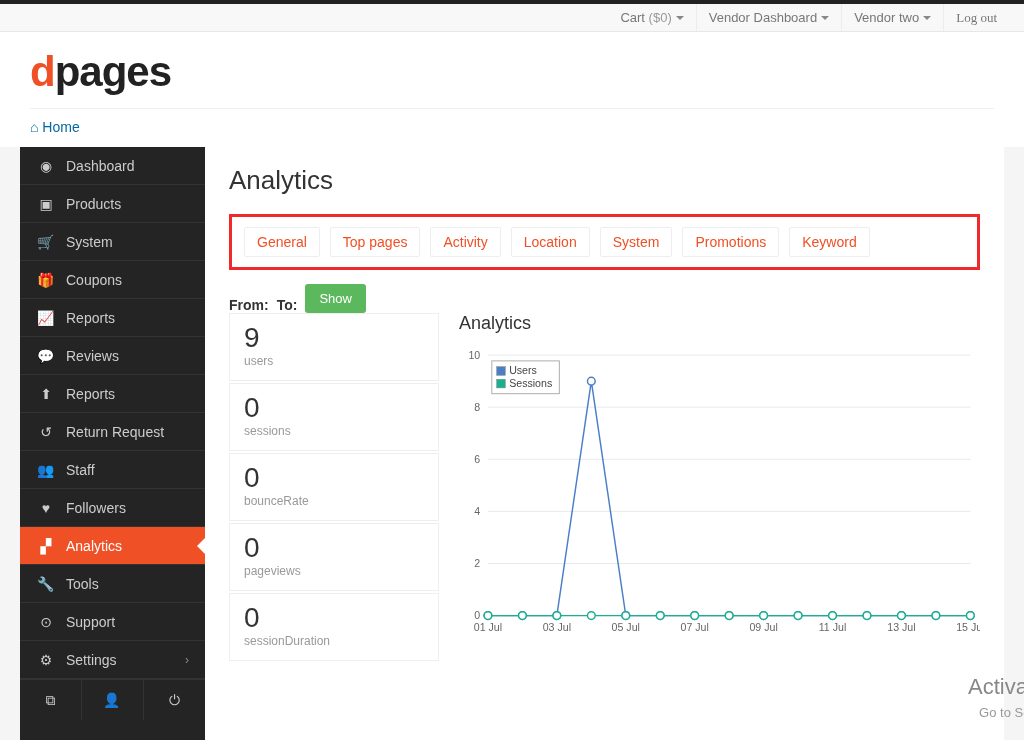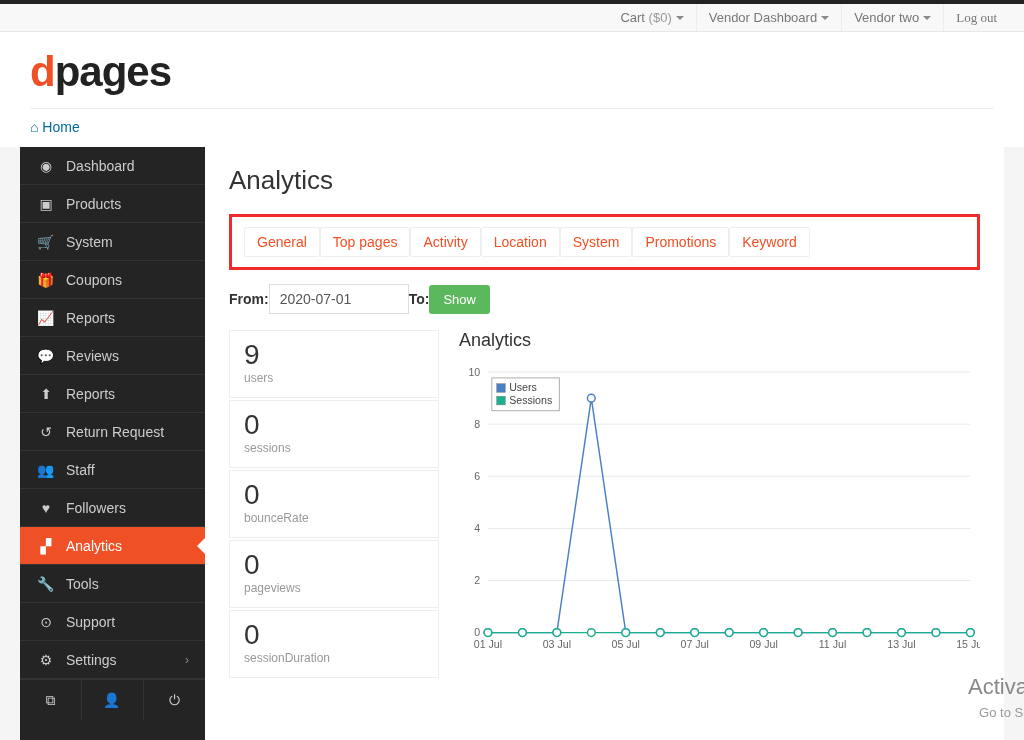--- a/index.html
+++ b/index.html
@@ -27,24 +27,24 @@
   .side-item.active::after { content:""; position:absolute; right:-0px; top:50%; transform:translateY(-50%); width:0;height:0;border-top:8px solid transparent;border-bottom:8px solid transparent;border-right:8px solid #fff; }
   .side-icon { width: 20px; display: inline-flex; justify-content:center; margin-right: 10px; font-size: 14px; }
   .side-chevron { margin-left:auto; font-size:12px; color:#888;}
   .side-bottom { display:flex; border-top:1px solid #333; }
   .side-bottom .btn { flex:1; display:flex; align-items:center; justify-content:center; height:40px; cursor:pointer; border-right:1px solid #333;}
   .side-bottom .btn:last-child { border-right:none;}
 
   .content { flex:1; padding: 18px 24px; }
   .page-title { font-size: 26px; font-weight: 400; color:#333; margin-bottom: 18px; }
 
-  .tabbox { border: 3px solid #ee2a2a; padding: 10px 12px; margin-bottom: 14px; display:flex; }
+  .tabbox { border: 3px solid #ee2a2a; padding: 10px 12px; margin-bottom: 14px; display:flex; gap:10px; }
   .tabbox a { display:inline-block; padding: 6px 12px; border:1px solid #eee; color:#f05025; text-decoration:none; font-size:14px; border-radius:2px; cursor:pointer; }
 
-  .filterrow { display:flex; align-items:center; margin-bottom: 16px;}
+  .filterrow { display:flex; align-items:flex-end; gap:8px; }
   .filterrow label { font-weight:700; color:#333; }
   .filterrow input { border:1px solid #ddd; padding:6px 10px; width:140px; color:#555; font-size:14px; }
   .showbtn { background:#5cb85c; color:#fff; border:none; padding:7px 14px; border-radius:3px; cursor:pointer; font-size:13px;}
 
   .two-col { display:flex; gap:20px; }
   .statcol { width: 210px; }
   .statbox { border:1px solid #eee; padding: 10px 14px 12px; margin-bottom: 2px; }
   .statnum { font-size: 28px; font-weight:300; color:#333; line-height:1; }
   .statlab { font-size: 12px; color:#999; margin-top:2px;}
 
@@ -178,21 +178,20 @@
       <a>Top pages</a>
       <a>Activity</a>
       <a>Location</a>
       <a>System</a>
       <a>Promotions</a>
       <a>Keyword</a>
     </div>
 
     <div class="filterrow">
       <label>From:</label>
-      <input type="text" value="2020-07-01" style="">
       <label>To:</label>
       <button class="showbtn">Show</button>
     </div>
 
     <div class="two-col">
       <div class="statcol">
         <div class="statbox">
             <div class="statnum">9</div>
             <div class="statlab">users</div>
           </div>

